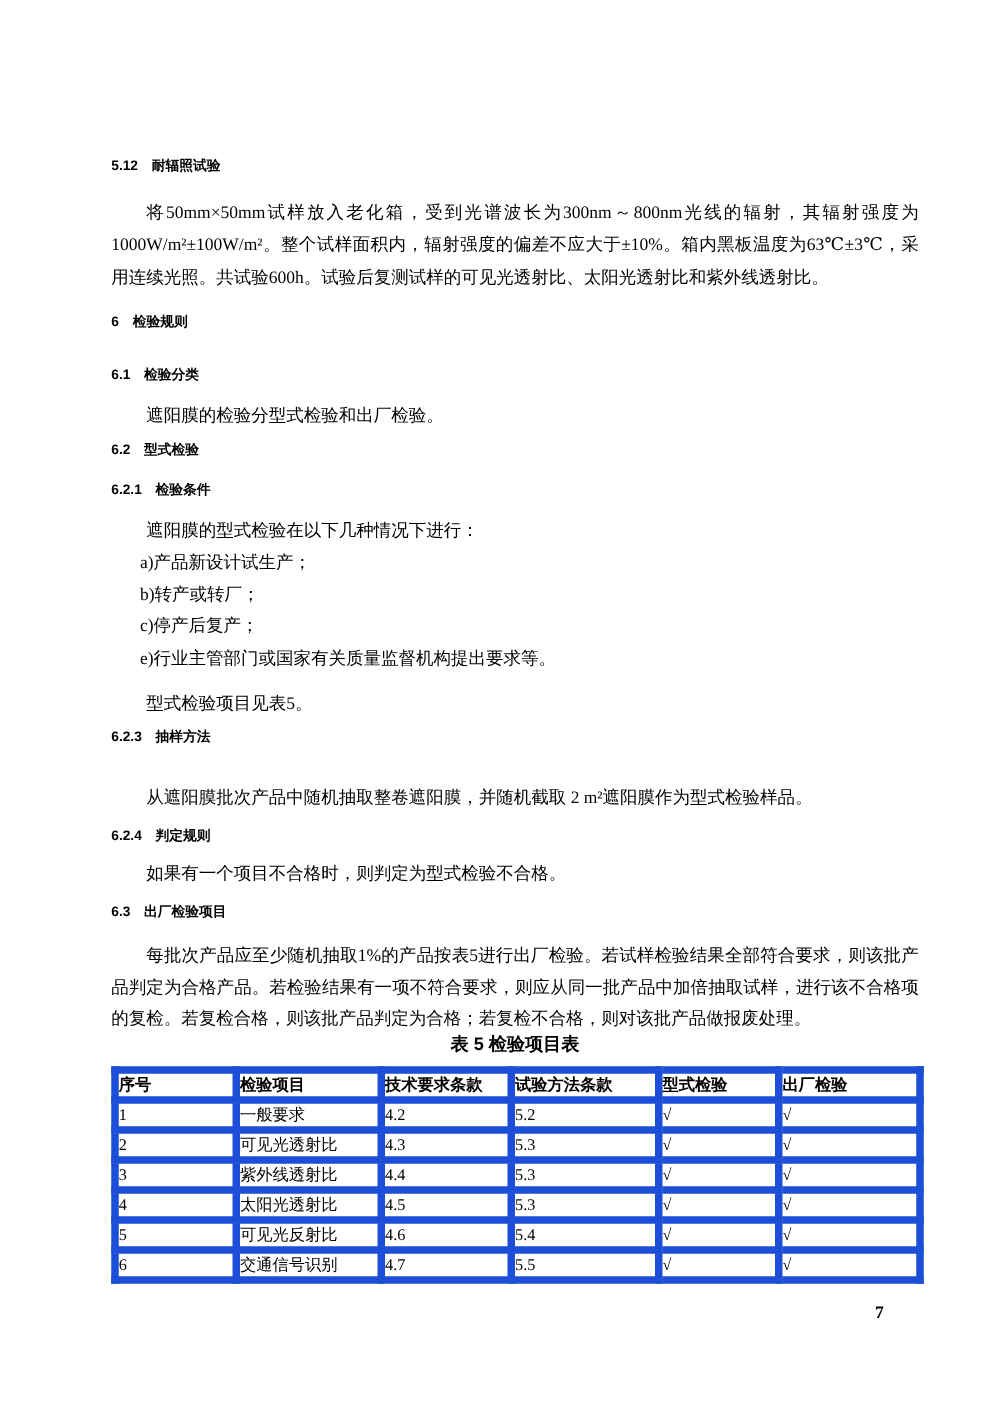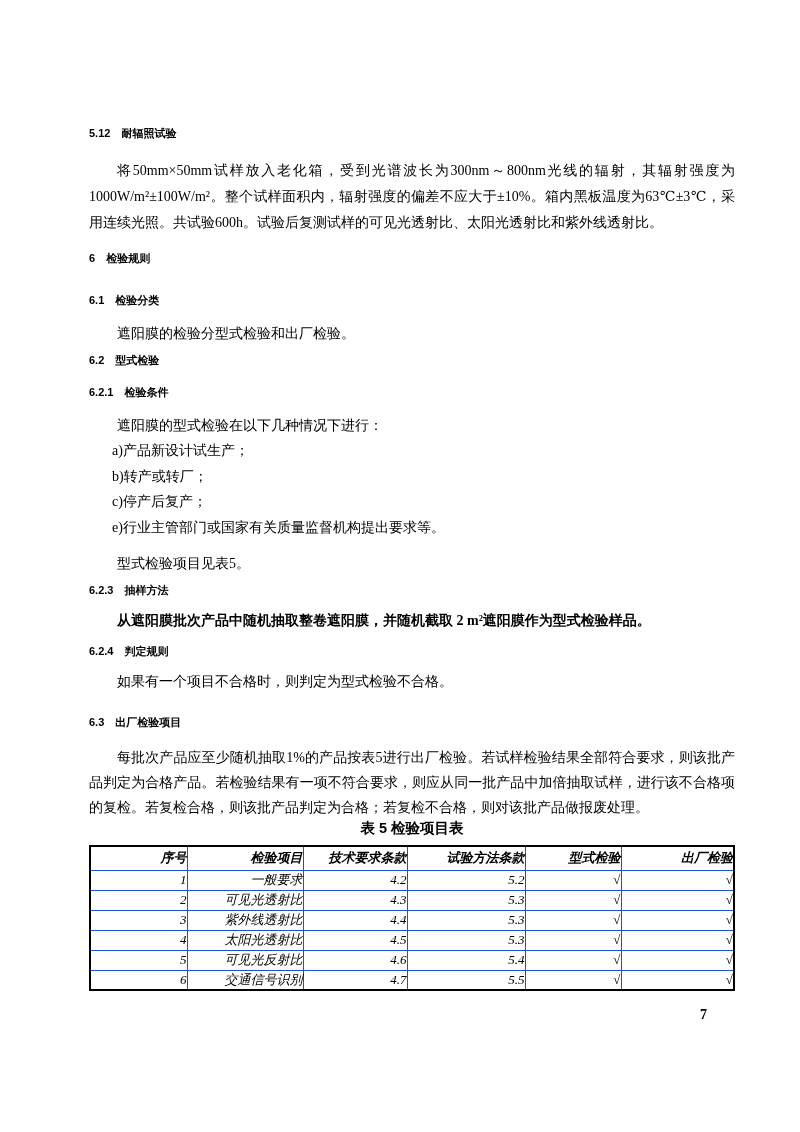--- a/index.html
+++ b/index.html
@@ -30,38 +30,38 @@
   .p61  { margin-top: 13px; }
   .h62  { margin-top: 6px; }
   .h621 { margin-top: 16px; }
   .pintro { margin-top: 13px; }
   .h512 { margin-top: 125px; }
   .cond-list { margin-top: 0; }
   .cond-item { font-size: 14px; line-height: 25.5px; padding-left: 23px; }
   .h622 { margin-top: 2px; }
   .p622 { margin-top: 11px; }
   .h623 { margin-top: 6px; }
-  .p623 { margin-top: 10px; font-weight: bold; }
+  .p623 { margin-top: 28px; }
   .h624 { margin-top: 10px; }
   .p624 { margin-top: 10px; }
-  .h63  { margin-top: 20px; }
+  .h63  { margin-top: 10px; }
   .p63  { margin-top: 15px; }
 
   .tbl-caption {
     margin-top: 0px; text-align: center;
     font-family: "Liberation Sans", "DejaVu Sans", sans-serif;
     font-weight: bold; font-size: 14.5px; line-height: 16px;
   }
   table.tbl5 {
     margin-top: 9px; width: 644px; table-layout: fixed;
     border-collapse: collapse; border: 2px solid #000000;
   }
   table.tbl5 th, table.tbl5 td {
-    border: 1px solid #1d4ed8; text-align: right; vertical-align: middle;
-    font-size: 13px; padding: 0; font-style: italic;
+    border: 6px solid #1d4ed8; text-align: left; vertical-align: middle;
+    font-size: 13px; padding: 0;
   }
   table.tbl5 th {
     height: 24px; font-weight: bold;
     font-family: "Liberation Sans", "DejaVu Sans", sans-serif;
   }
   table.tbl5 td { height: 20px; font-family: "Liberation Serif", "DejaVu Serif", serif; }
 
   .page-num {
     margin-top: 16px; text-align: right; padding-right: 28px;
     font-size: 14px; font-weight: bold;

